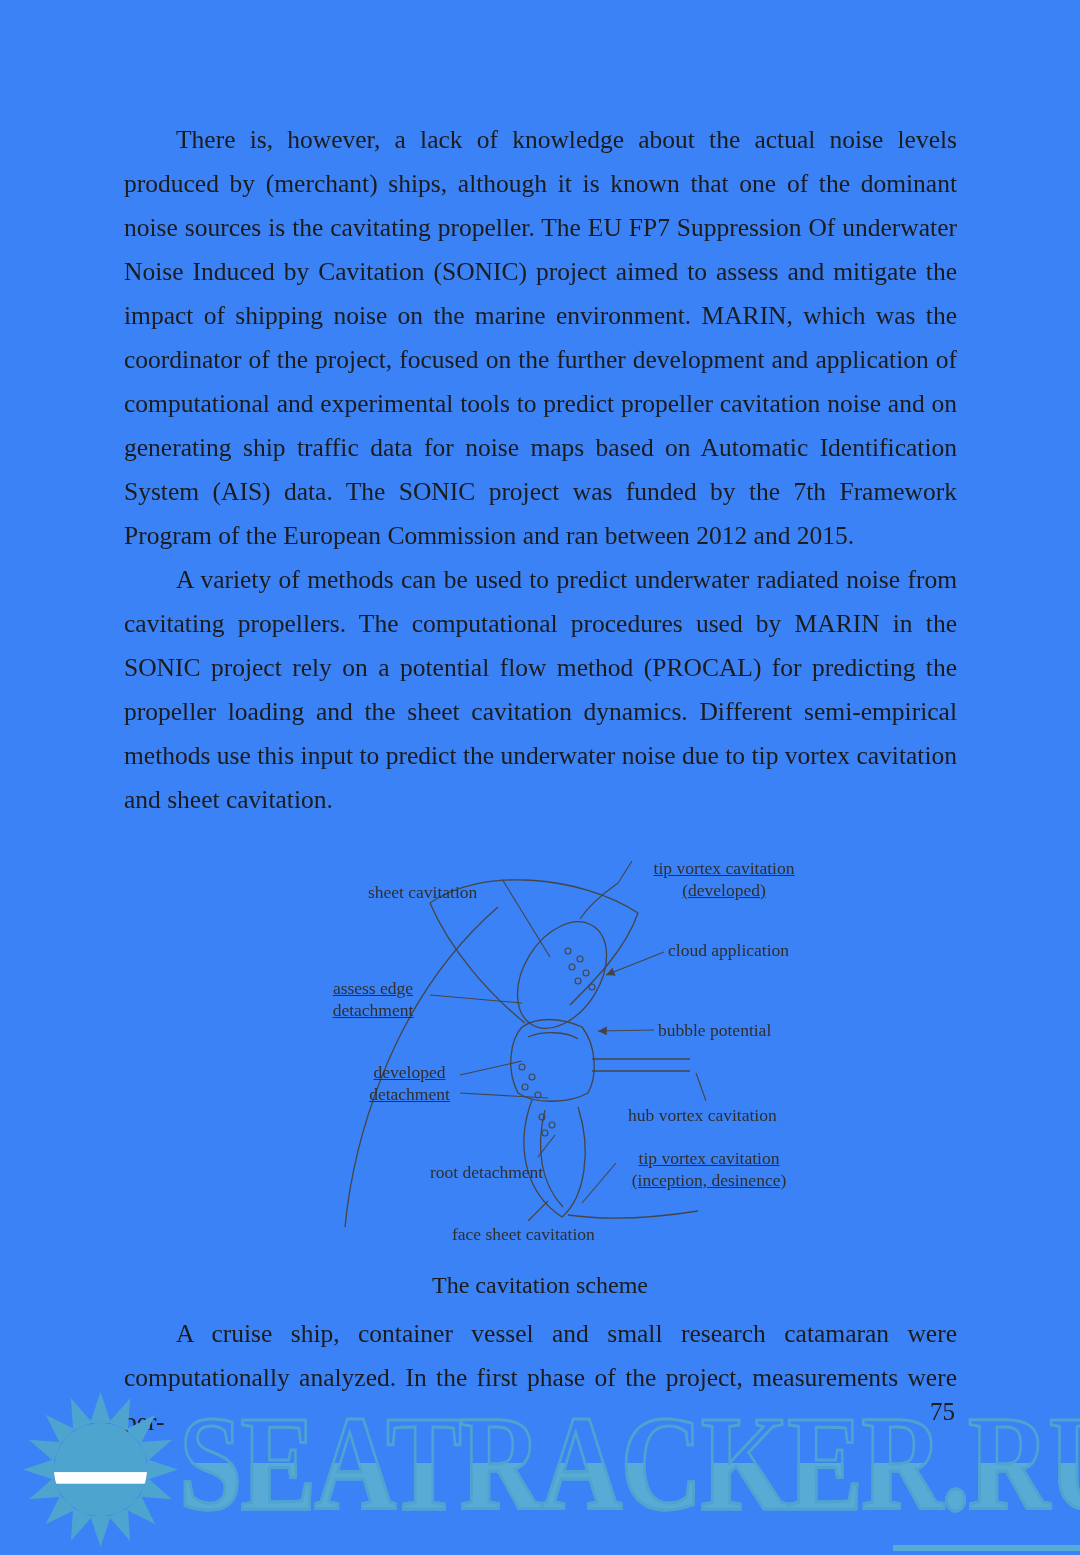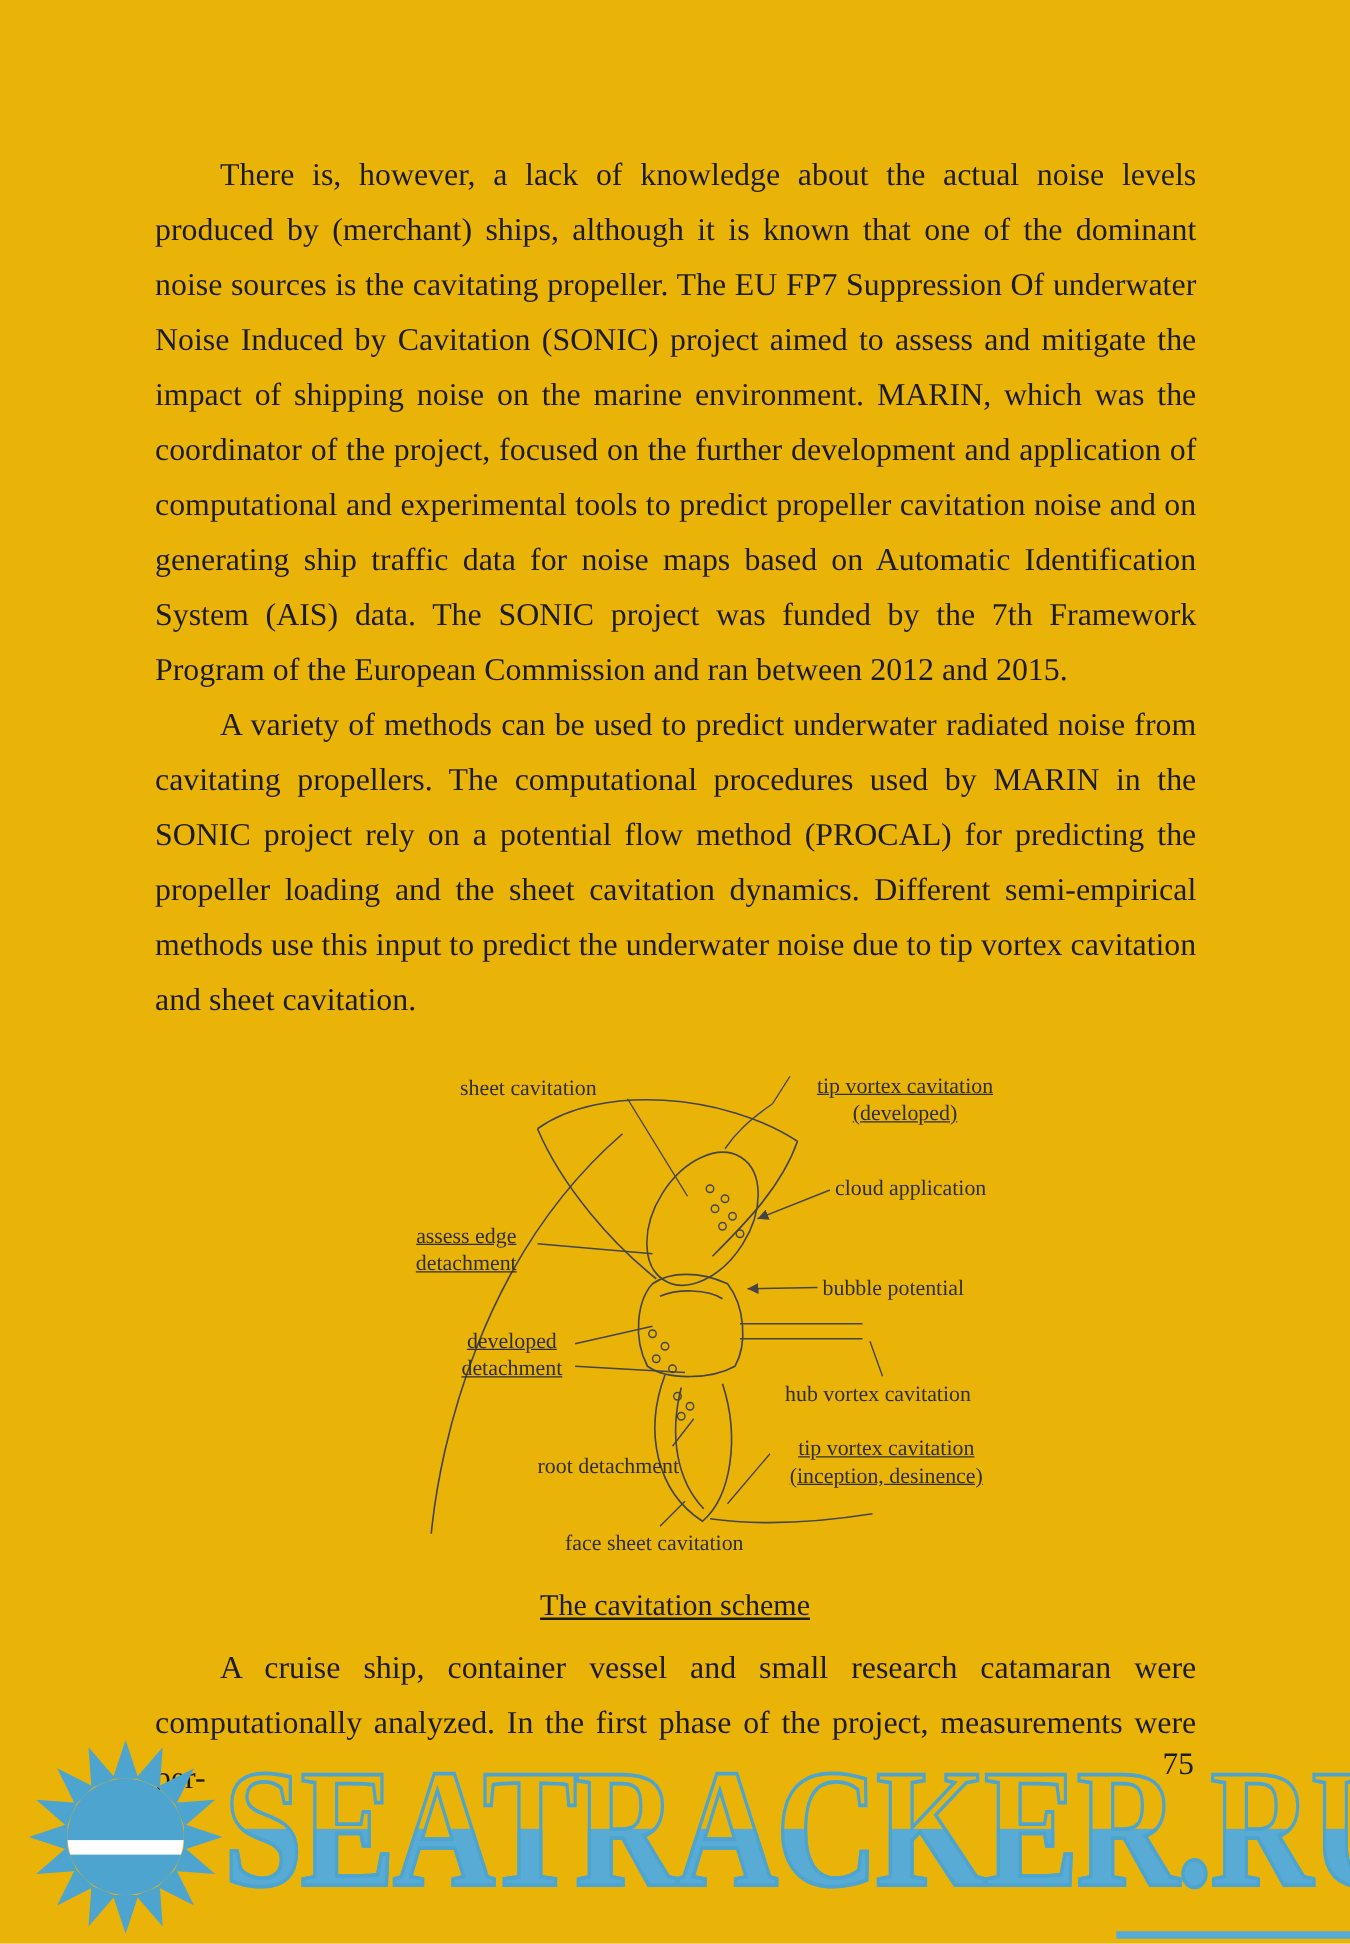--- a/index.html
+++ b/index.html
@@ -1,21 +1,21 @@
 <!DOCTYPE html>
 <html><head>
 <meta charset="utf-8">
 <style>
   * { margin: 0; padding: 0; box-sizing: border-box; }
   html, body { background: #ffffff; }
   .page {
     position: relative;
     width: 1080px;
     height: 1555px;
-    background: #eab308;
+    background: #3b82f6;
     overflow: hidden;
     font-family: "Liberation Serif", "DejaVu Serif", serif;
     color: #1c1c1c;
   }
   .body-text {
     position: absolute;
     left: 124px;
     top: 118px;
     width: 833px;
   }
@@ -46,21 +46,20 @@
   }
   .fig-label.center { text-align: center; white-space: normal; text-decoration: underline; }
   .caption {
     position: absolute;
     left: 0;
     top: 1272px;
     width: 1080px;
     text-align: center;
     font-size: 24px;
     color: #1c1c1c;
-    text-decoration: underline;
   }
   .para3 {
     position: absolute;
     left: 124px;
     top: 1312px;
     width: 833px;
   }
   .para3 p {
     font-size: 25.5px;
     line-height: 44px;
@@ -173,21 +172,21 @@
         <path d="M524,175 L468,176" marker-end="url(#arr)"></path>
         <path d="M330,220 L392,206"></path>
         <path d="M330,238 L418,243"></path>
         <path d="M576,246 L566,218"></path>
         <path d="M408,302 L425,280"></path>
         <path d="M486,308 L452,348"></path>
         <path d="M398,366 L418,346"></path>
       </g>
     </svg>
 
-    <div class="fig-label" style="left:238px;top:4px">sheet cavitation</div>
+    <div class="fig-label" style="left:238px;top:26px">sheet cavitation</div>
 
     <div class="fig-label center" style="left:505px;top:2px;width:178px">
       <span>tip vortex cavitation</span><br>
       <span>(developed)</span>
     </div>
 
     <div class="fig-label" style="left:538px;top:84px">cloud application</div>
 
     <div class="fig-label center" style="left:188px;top:122px;width:110px">
       <span>assess edge</span><br>

